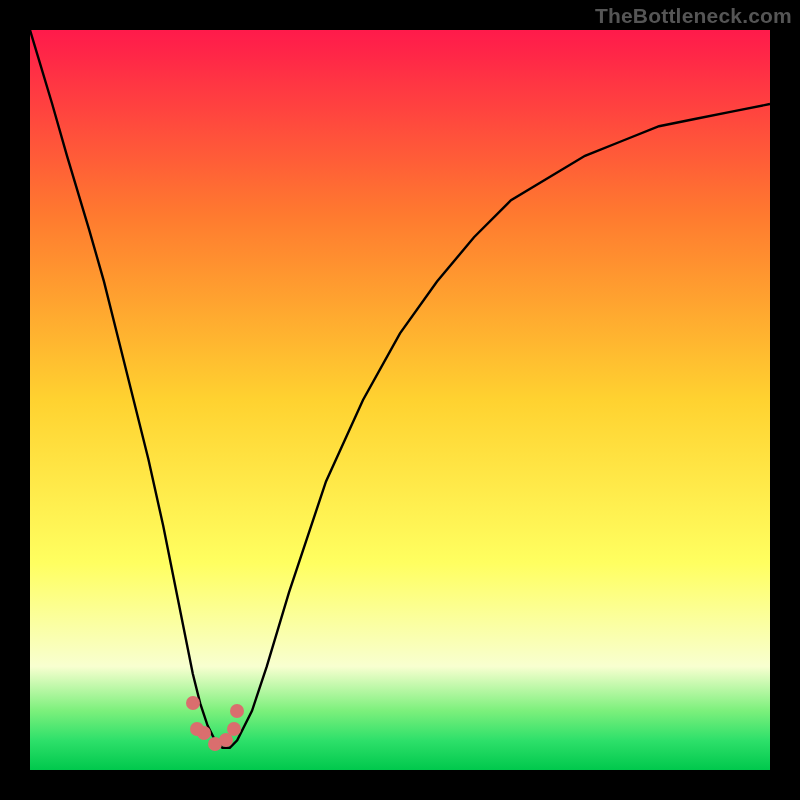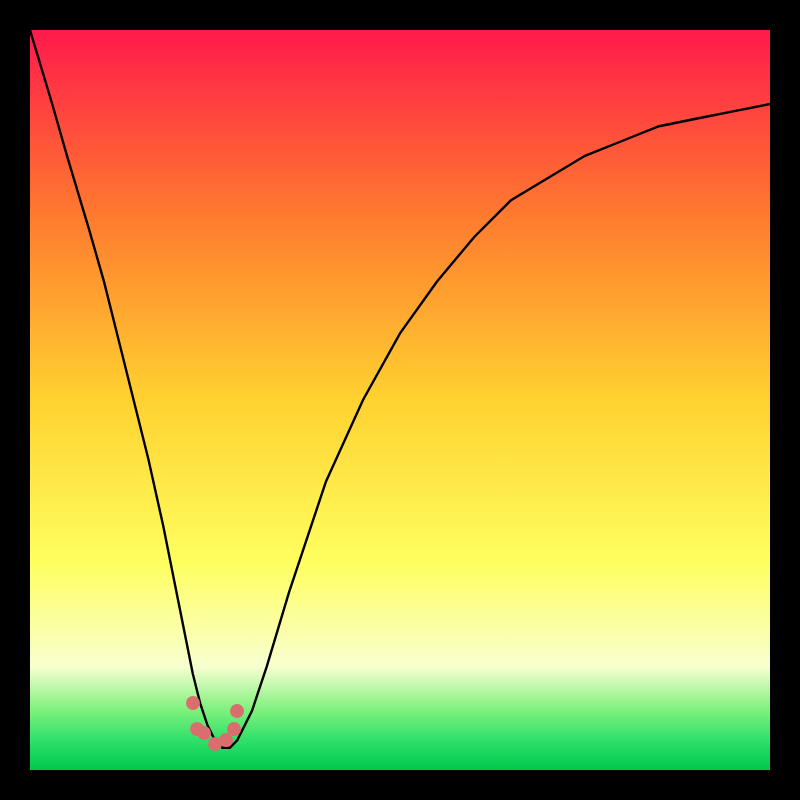--- a/index.html
+++ b/index.html
@@ -50,20 +50,21 @@
     height: 14px;
     border-radius: 50%;
     background: #da6e6e;
     transform: translate(-50%, -50%);
   }
 </style>
 </head>
 <body>
 
 <div class="container">
+  <div class="attribution">TheBottleneck.com</div>
 
   <div class="plot-area">
     <svg class="grad" viewBox="0 0 740 740" preserveAspectRatio="none">
       <defs>
         <linearGradient id="bg" x1="0" y1="0" x2="0" y2="1">
             <stop offset="0%" stop-color="#ff1a4b"></stop>
             <stop offset="25%" stop-color="#ff7a2f"></stop>
             <stop offset="50%" stop-color="#ffd230"></stop>
             <stop offset="72%" stop-color="#ffff60"></stop>
             <stop offset="86%" stop-color="#f8ffd0"></stop>

